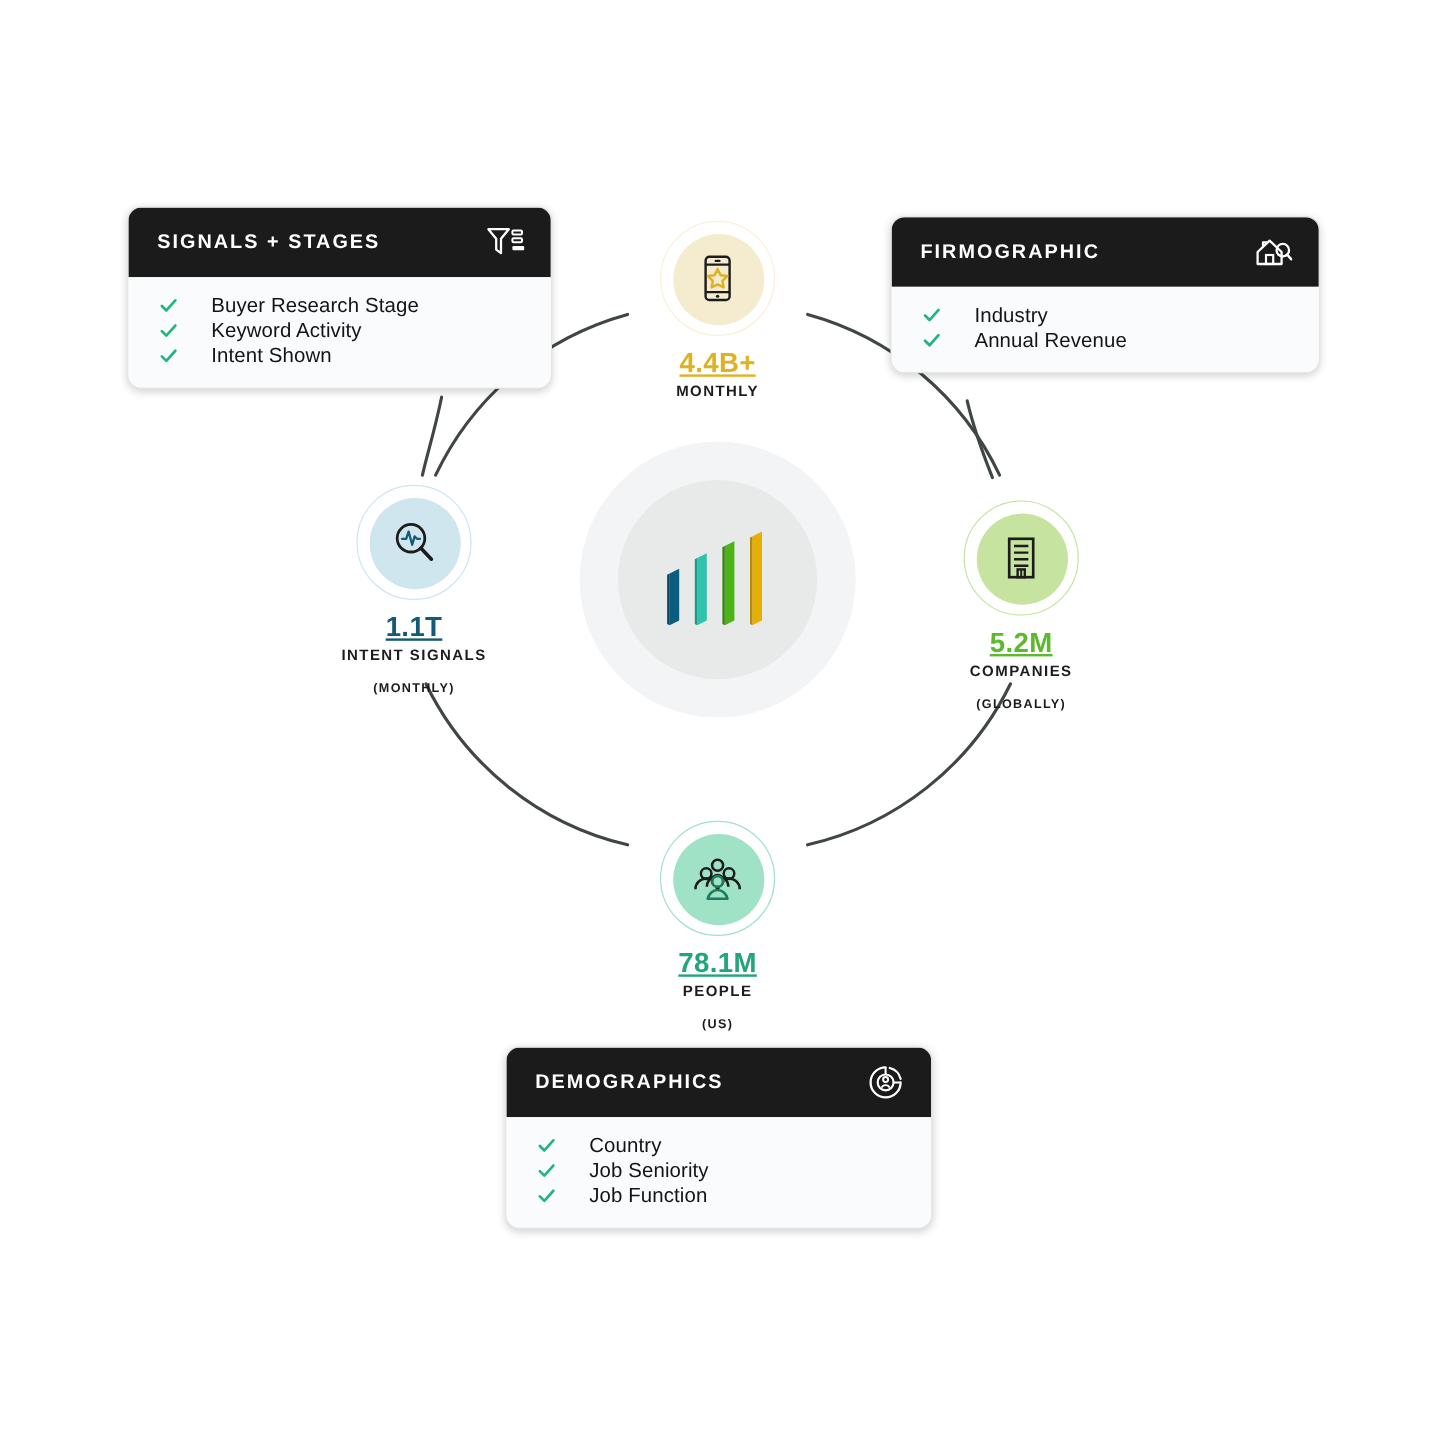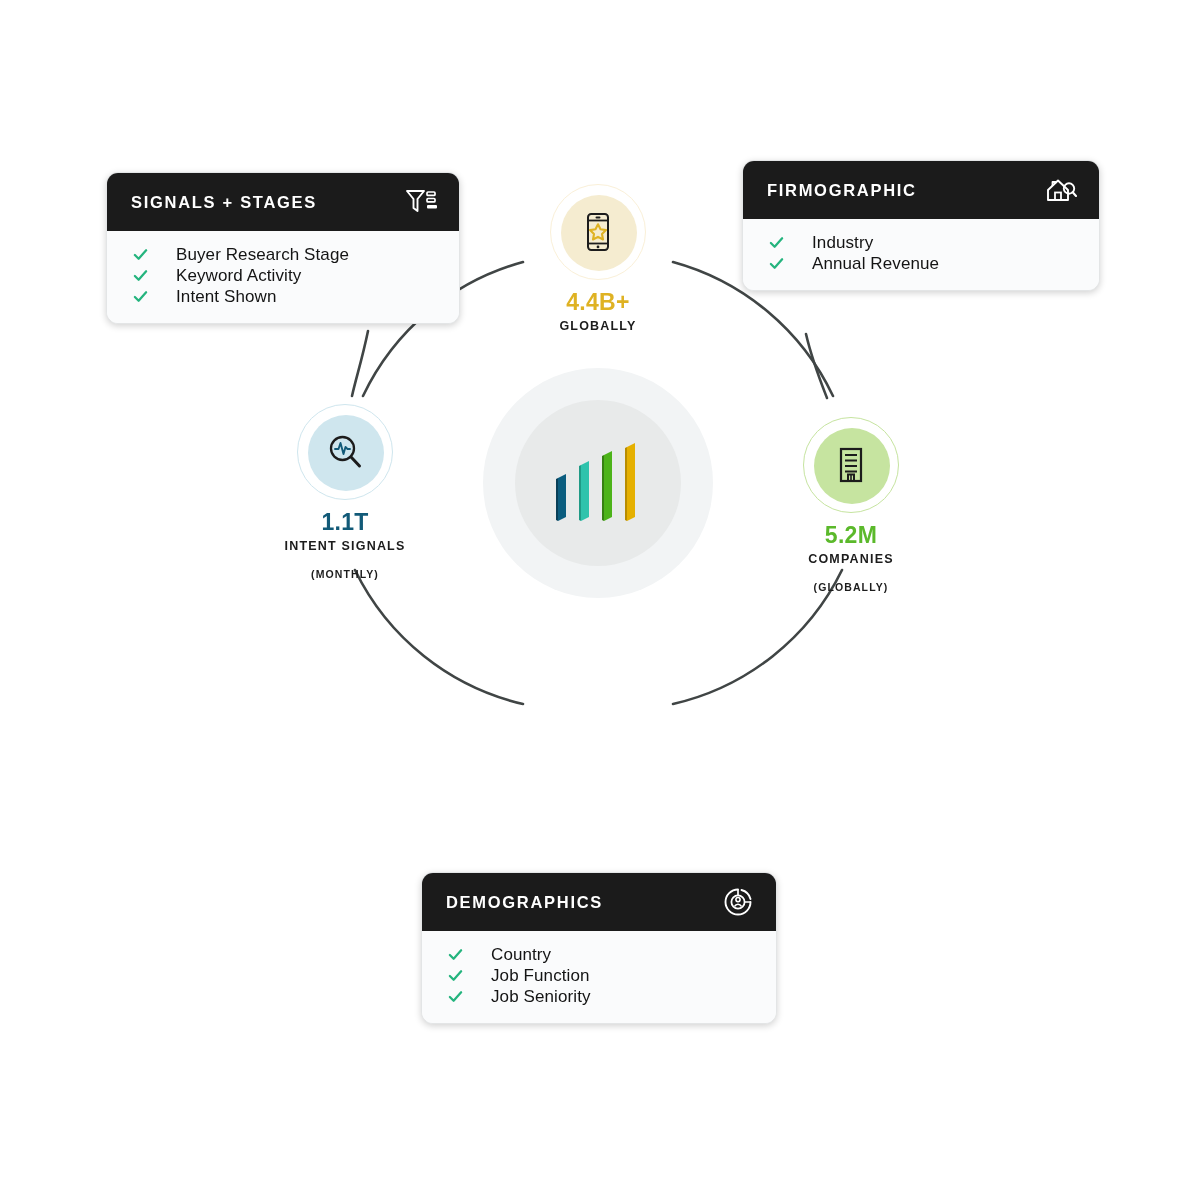--- a/index.html
+++ b/index.html
@@ -14,21 +14,21 @@
   .center-outer{position:absolute;left:0;top:0;width:230px;height:230px;border-radius:50%;background:#f2f4f5;}
   .center-inner{position:absolute;left:32px;top:32px;width:166px;height:166px;border-radius:50%;background:#e8eaea;}
   .logo-bars{position:absolute;left:50%;top:50%;transform:translate(-50%,-50%);width:92px;height:80px;}
 
   
   .node{position:absolute;z-index:3;text-align:center;}
   .node-ring{position:relative;width:96px;height:96px;border-radius:50%;margin:0 auto;
              display:flex;align-items:center;justify-content:center;box-sizing:border-box;}
   .node-disc{position:absolute;left:10px;top:10px;width:76px;height:76px;border-radius:50%;}
   .node-ico{position:relative;z-index:2;width:46px;height:46px;display:block;}
-  .node-val{font-weight:bold;font-size:23px;letter-spacing:.3px;margin-top:11px;line-height:1;}
+  .node-val{font-weight:bold;font-size:23px;letter-spacing:.3px;margin-top:11px;line-height:1;text-decoration:underline;}
   .node-lab{font-weight:bold;font-size:12.5px;letter-spacing:1.2px;color:#1c1c1c;margin-top:5px;line-height:1.15;}
   .node-sub{font-weight:bold;font-size:10.5px;letter-spacing:1.1px;color:#1c1c1c;margin-top:15px;line-height:1.15;}
 
   #node-devices{left:518px;top:184px;width:160px;}
   #node-intent{left:265px;top:404px;width:160px;}
   #node-companies{left:771px;top:417px;width:160px;}
   #node-people{left:518px;top:684px;width:160px;}
 
   
   .card{position:absolute;z-index:4;border-radius:12px;background:#fafbfc;
@@ -36,21 +36,21 @@
   .card-head{background:#1b1b1b;height:58px;display:flex;align-items:center;
              justify-content:space-between;padding:0 22px 0 24px;box-sizing:border-box;}
   .card-title{color:#fff;font-weight:bold;font-size:16.5px;letter-spacing:1.7px;}
   .card-head-ico{width:32px;height:30px;display:block;flex:0 0 auto;}
   .card-body{padding:13px 0 16px 26px;background:#fafbfc;}
   .card-row{display:flex;align-items:center;gap:28px;height:21px;margin-bottom:0;}
   .chk{width:15px;height:15px;flex:0 0 auto;display:block;}
   .card-item{font-size:17px;color:#141414;letter-spacing:.1px;}
 
   #card-signals{left:106px;top:172px;width:352px;}
-  #card-firmographic{left:742px;top:160px;width:356px;}
+  #card-firmographic{left:742px;top:180px;width:356px;}
   #card-demographics{left:421px;top:872px;width:354px;text-align:center;}
 </style>
 </head>
 <body>
 
 <div class="stage">
 
   <svg class="arcs" viewBox="0 0 1201 1201">
 
     <g fill="none" stroke="#404545" stroke-width="2.6" stroke-linecap="round">
@@ -89,21 +89,21 @@
       <svg class="node-ico" viewBox="0 0 46 46">
         <rect x="13" y="5" width="20" height="36" rx="3.2" fill="none" stroke="#1c1c1c" stroke-width="2"></rect>
         <line x1="13" y1="11.5" x2="33" y2="11.5" stroke="#1c1c1c" stroke-width="1.8"></line>
         <line x1="13" y1="34.5" x2="33" y2="34.5" stroke="#1c1c1c" stroke-width="1.8"></line>
         <rect x="20.5" y="7.4" width="5" height="2" rx="1" fill="#1c1c1c"></rect>
         <rect x="21.6" y="36.6" width="2.8" height="2.6" rx="1.3" fill="#1c1c1c"></rect>
         <polygon points="23,15.3 25.5,20.3 31,21.1 27,25 28,30.5 23,27.9 18,30.5 19,25 15,21.1 20.5,20.3" fill="none" stroke="#dfb223" stroke-width="2.1" stroke-linejoin="round"></polygon>
       </svg>
     </div>
     <div class="node-val" style="color:#dfb223;">4.4B+</div>
-    <div class="node-lab">GLOBALLY</div>
+    <div class="node-lab">MONTHLY</div>
   </div>
 
   <div class="node" id="node-intent">
     <div class="node-ring" style="border:1.6px solid #cfe6ee;">
       <div class="node-disc" style="background:#cfe6ee;"></div>
       <svg class="node-ico" viewBox="0 0 46 46">
         <circle cx="20.5" cy="19.5" r="11.5" fill="none" stroke="#1c1c1c" stroke-width="2.3"></circle>
         <line x1="28.8" y1="27.8" x2="37.5" y2="37" stroke="#1c1c1c" stroke-width="3" stroke-linecap="round"></line>
         <polyline points="13,20 16.5,20 18.5,14 21.5,25 23.5,18 25.5,20 28,20" fill="none" stroke="#125a78" stroke-width="1.9" stroke-linejoin="round" stroke-linecap="round"></polyline>
       </svg>
@@ -124,20 +124,39 @@
         <line x1="17" y1="29.5" x2="29" y2="29.5" stroke="#1c1c1c" stroke-width="2"></line>
         <rect x="20" y="32.5" width="6" height="6.5" fill="none" stroke="#1c1c1c" stroke-width="2"></rect>
         <line x1="23" y1="33" x2="23" y2="39" stroke="#1c1c1c" stroke-width="1.6"></line>
       </svg>
     </div>
     <div class="node-val" style="color:#5bb92b;">5.2M</div>
     <div class="node-lab">COMPANIES</div>
     <div class="node-sub">(GLOBALLY)</div>
   </div>
 
+  <div class="node" id="node-people">
+    <div class="node-ring" style="border:1.6px solid #9fe2c5;">
+      <div class="node-disc" style="background:#9fe2c5;"></div>
+      <svg class="node-ico" viewBox="0 0 46 46">
+        <circle cx="23" cy="12" r="4.6" fill="none" stroke="#1c1c1c" stroke-width="2.1"></circle>
+        <circle cx="13.5" cy="19" r="4.4" fill="none" stroke="#1c1c1c" stroke-width="2.1"></circle>
+        <circle cx="32.5" cy="19" r="4.4" fill="none" stroke="#1c1c1c" stroke-width="2.1"></circle>
+        <path d="M4.5 32 a9 9 0 0 1 18 0" fill="none" stroke="#1c1c1c" stroke-width="2.1"></path>
+        <path d="M23.5 32 a9 9 0 0 1 18 0" fill="none" stroke="#1c1c1c" stroke-width="2.1"></path>
+        <path d="M14 30 a9 9 0 0 1 18 0" fill="#9fe2c5" stroke="#1c1c1c" stroke-width="2.1"></path>
+        <circle cx="23" cy="25" r="4.8" fill="#9fe2c5" stroke="#1c1c1c" stroke-width="2.1"></circle>
+        <path d="M14.8 40 a8.4 9.4 0 0 1 16.4 0 z" fill="#9fe2c5" stroke="#1c7d5e" stroke-width="2.2" stroke-linejoin="round"></path>
+        <circle cx="23" cy="25.5" r="4.4" fill="#9fe2c5" stroke="#1c7d5e" stroke-width="2.2"></circle>
+      </svg>
+    </div>
+    <div class="node-val" style="color:#22a579;">78.1M</div>
+    <div class="node-lab">PEOPLE</div>
+    <div class="node-sub">(US)</div>
+  </div>
 
   <div class="card" id="card-signals">
     <div class="card-head">
       <span class="card-title">SIGNALS + STAGES</span>
       <svg class="card-head-ico" viewBox="0 0 32 30">
         <path d="M2 4 h17 l-6.5 8 v12 l-4 -3 v-9 z" fill="none" stroke="#ffffff" stroke-width="1.9" stroke-linejoin="round"></path>
         <rect x="22" y="5" width="8" height="3.4" rx="1" fill="none" stroke="#ffffff" stroke-width="1.7"></rect>
         <rect x="22" y="11.5" width="8" height="3.4" rx="1" fill="none" stroke="#ffffff" stroke-width="1.7"></rect>
         <rect x="22" y="18" width="10" height="3.6" rx="1" fill="#ffffff"></rect>
       </svg>
@@ -208,24 +227,24 @@
       <div class="card-row">
         <svg class="chk" viewBox="0 0 16 16">
             <polyline points="2,8.5 6,12.5 14,3.5" fill="none" stroke="#24b47e" stroke-width="2.4" stroke-linecap="round" stroke-linejoin="round"></polyline>
           </svg>
         <span class="card-item">Country</span>
       </div>
       <div class="card-row">
         <svg class="chk" viewBox="0 0 16 16">
             <polyline points="2,8.5 6,12.5 14,3.5" fill="none" stroke="#24b47e" stroke-width="2.4" stroke-linecap="round" stroke-linejoin="round"></polyline>
           </svg>
+        <span class="card-item">Job Seniority</span>
+      </div>
+      <div class="card-row">
+        <svg class="chk" viewBox="0 0 16 16">
+            <polyline points="2,8.5 6,12.5 14,3.5" fill="none" stroke="#24b47e" stroke-width="2.4" stroke-linecap="round" stroke-linejoin="round"></polyline>
+          </svg>
         <span class="card-item">Job Function</span>
       </div>
-      <div class="card-row">
-        <svg class="chk" viewBox="0 0 16 16">
-            <polyline points="2,8.5 6,12.5 14,3.5" fill="none" stroke="#24b47e" stroke-width="2.4" stroke-linecap="round" stroke-linejoin="round"></polyline>
-          </svg>
-        <span class="card-item">Job Seniority</span>
-      </div>
     </div>
   </div>
 
 </div>
 
 </body></html>

